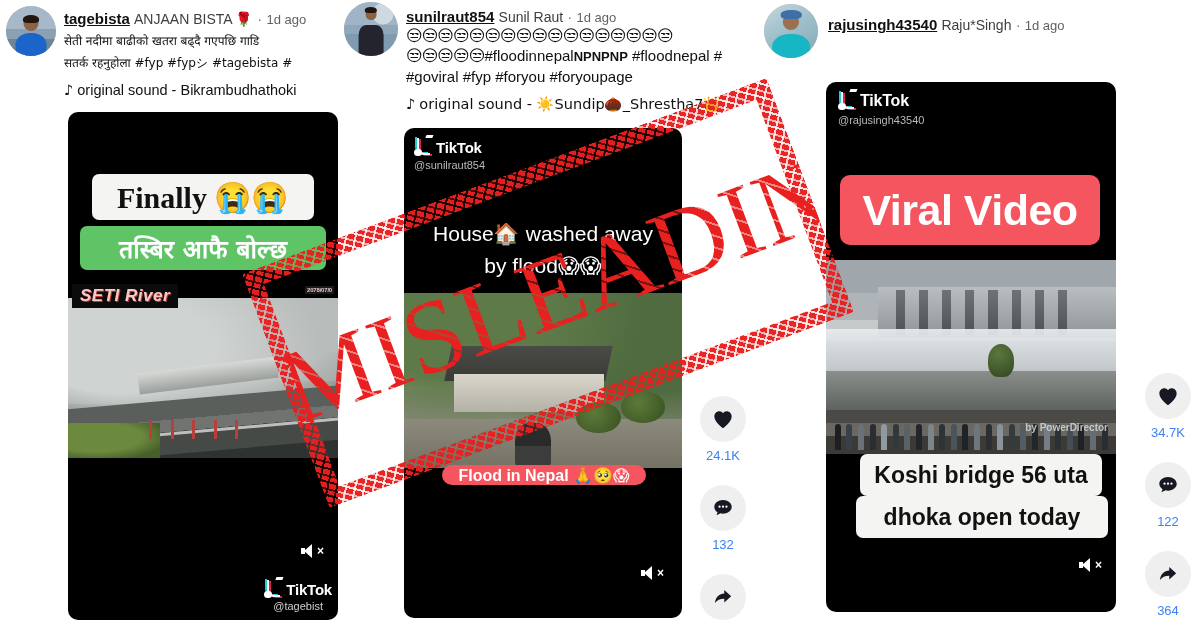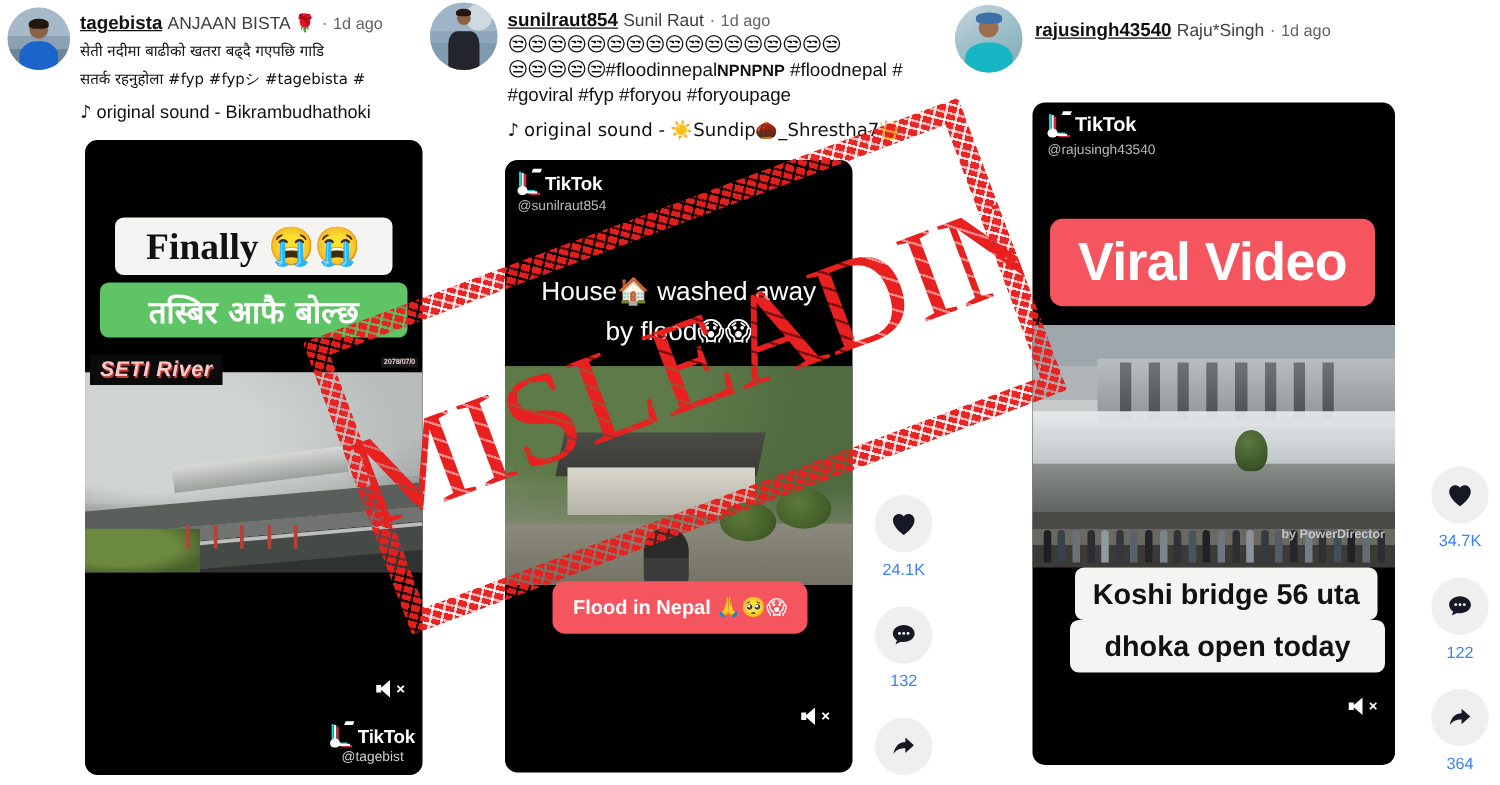--- a/index.html
+++ b/index.html
@@ -353,21 +353,21 @@
         <div class="bush" style="left:62%;"></div>
         <div class="bush" style="left:78%;bottom:26%;"></div>
         <div class="person"></div>
       </div>
 
       <div class="ov" style="left:0;top:90px;width:100%;color:#fff;font-size:21px;font-weight:400;flex-direction:column;line-height:32px;">
         <span>House🏠 washed away</span>
         <span>by flood😱😱</span>
       </div>
 
-      <div class="ov ov-red" style="left:38px;top:337px;width:204px;height:42px;font-size:16px;">
+      <div class="ov ov-red" style="left:38px;top:337px;width:204px;height:20px;font-size:16px;">
         <span>Flood in Nepal 🙏🥺😱</span>
       </div>
 
       <div class="mute" style="right:18px;bottom:38px;">
         <span class="spk"></span>
         <span class="xmark">×</span>
       </div>
     </div>
 
     <div class="rail" style="left:298px;top:396px;gap:22px;">

